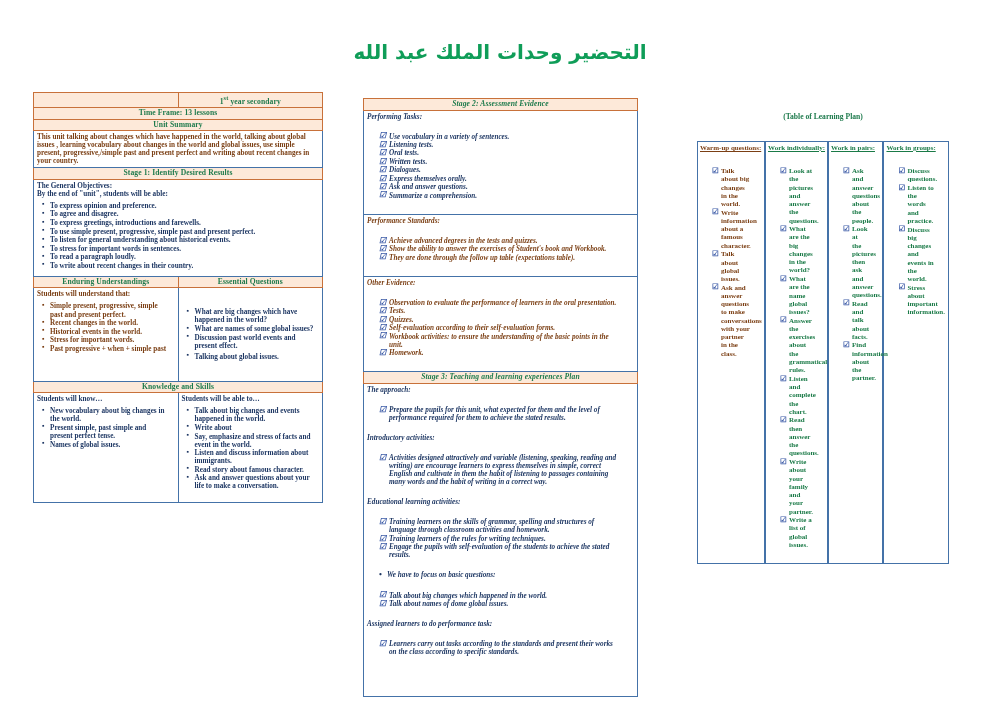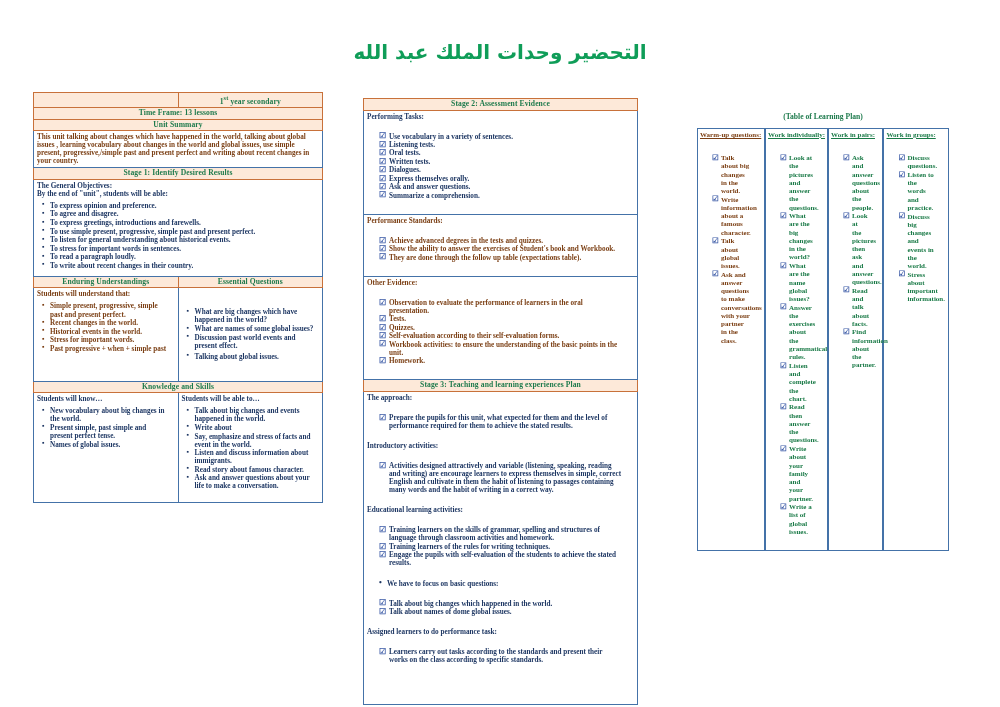--- a/index.html
+++ b/index.html
@@ -93,39 +93,40 @@
   }
   #left-table td { padding: 1px 3px; }
   #left-table .body { font-size: 7.2px; }
 
   
   #mid-table {
     position: absolute;
     left: 363px; top: 98px; width: 275px;
     font-size: 7.2px;
     font-weight: bold;
+    font-style: italic;
   }
   #mid-table td.plaincell {
     border: 1px solid #4472a8;
     background: #ffffff;
     padding: 2px 3px;
   }
   #mid-table td.hdr { border: 1px solid #c8713a; }
 
   
   #right-wrap {
     position: absolute;
     left: 697px; top: 112px; width: 252px;
   }
   #right-wrap .cap {
     text-align: center;
     color: #1d7a4c;
     font-weight: bold;
     font-size: 7.6px;
-    margin-bottom: 7px;
+    margin-bottom: 20px;
   }
   table.learn {
     border-collapse: separate;
     border-spacing: 0;
     table-layout: fixed;
     width: 100%;
     font-size: 7px;
     font-weight: bold;
     border-radius: 14px;
   }

